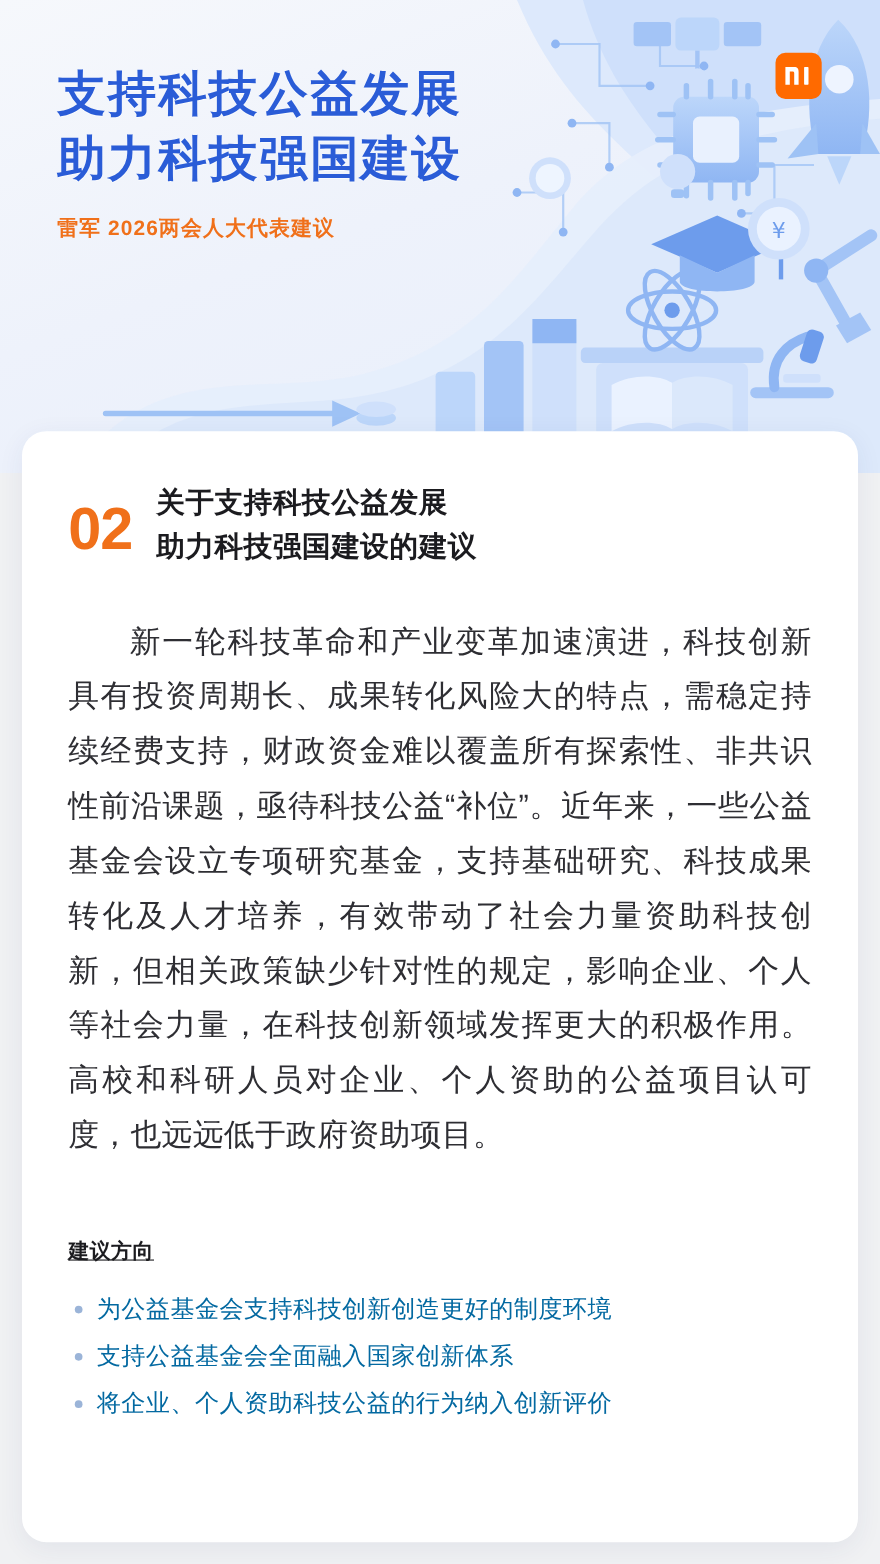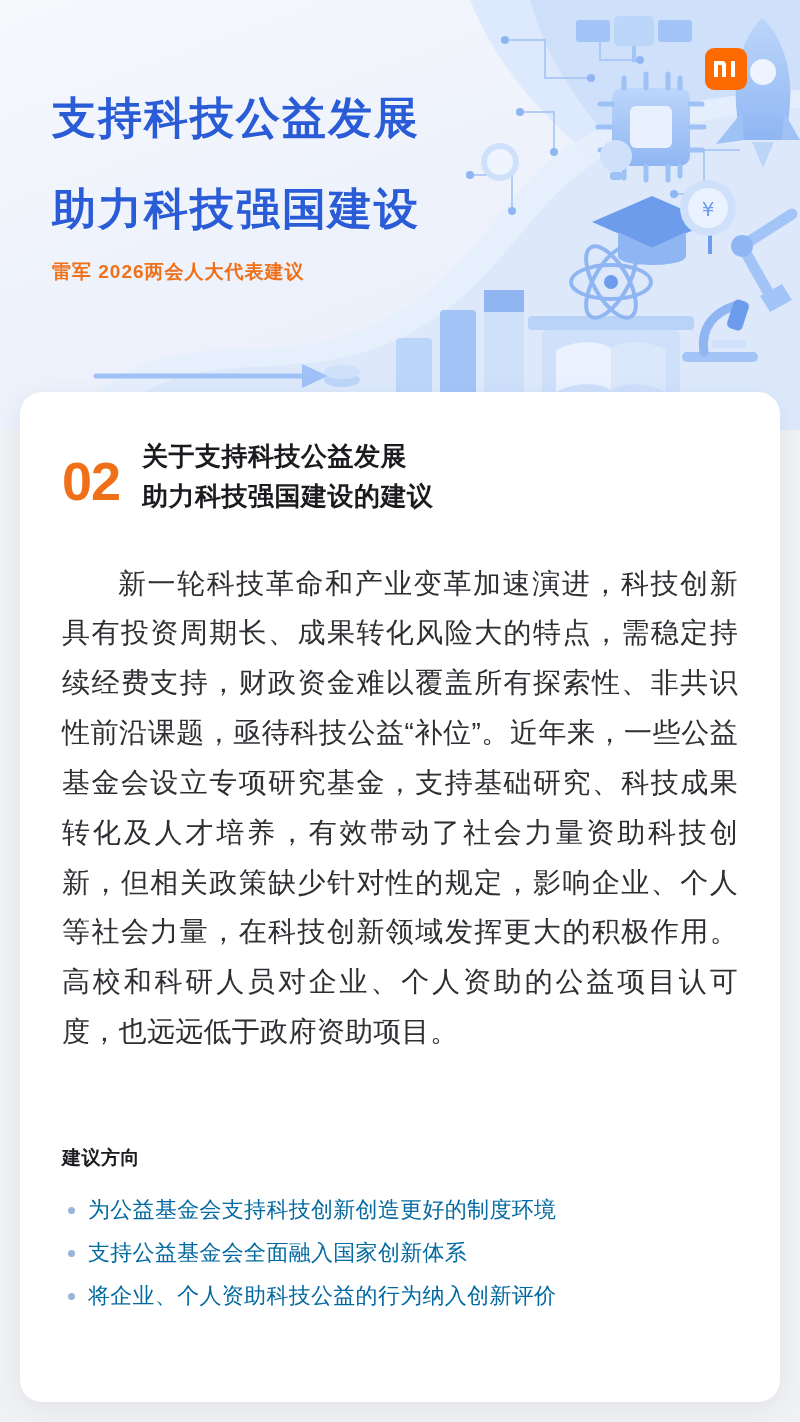--- a/index.html
+++ b/index.html
@@ -35,21 +35,20 @@
     z-index: 4;
   }
   .hero-title-line {
     font-size: 44px;
     font-weight: bold;
     color: #2a5cd7;
     letter-spacing: 2px;
     line-height: 1.35;
     white-space: nowrap;
     text-shadow: 0 1px 0 rgba(255,255,255,0.6);
-    margin-top: 32px;
   }
   .hero-sub {
     margin-top: 20px;
     font-size: 19px;
     font-weight: bold;
     color: #f0701a;
     letter-spacing: 1px;
     white-space: nowrap;
   }
 
@@ -106,25 +105,26 @@
   .body-text {
     margin-top: 42px;
     font-size: 28px;
     line-height: 1.78;
     color: #2e2e33;
     text-align: justify;
     text-indent: 2em;
     letter-spacing: 0.3px;
   }
   .sec-title {
-    margin-top: 88px;
+    margin-top: 68px;
     font-size: 19px;
     font-weight: bold;
     color: #1b1b1f;
     letter-spacing: 0.5px;
+    text-decoration: underline;
   }
   .bullets {
     margin: 18px 0 0 0;
     padding: 0;
     list-style: none;
   }
   .bullets li {
     position: relative;
     padding-left: 26px;
     font-size: 22px;

